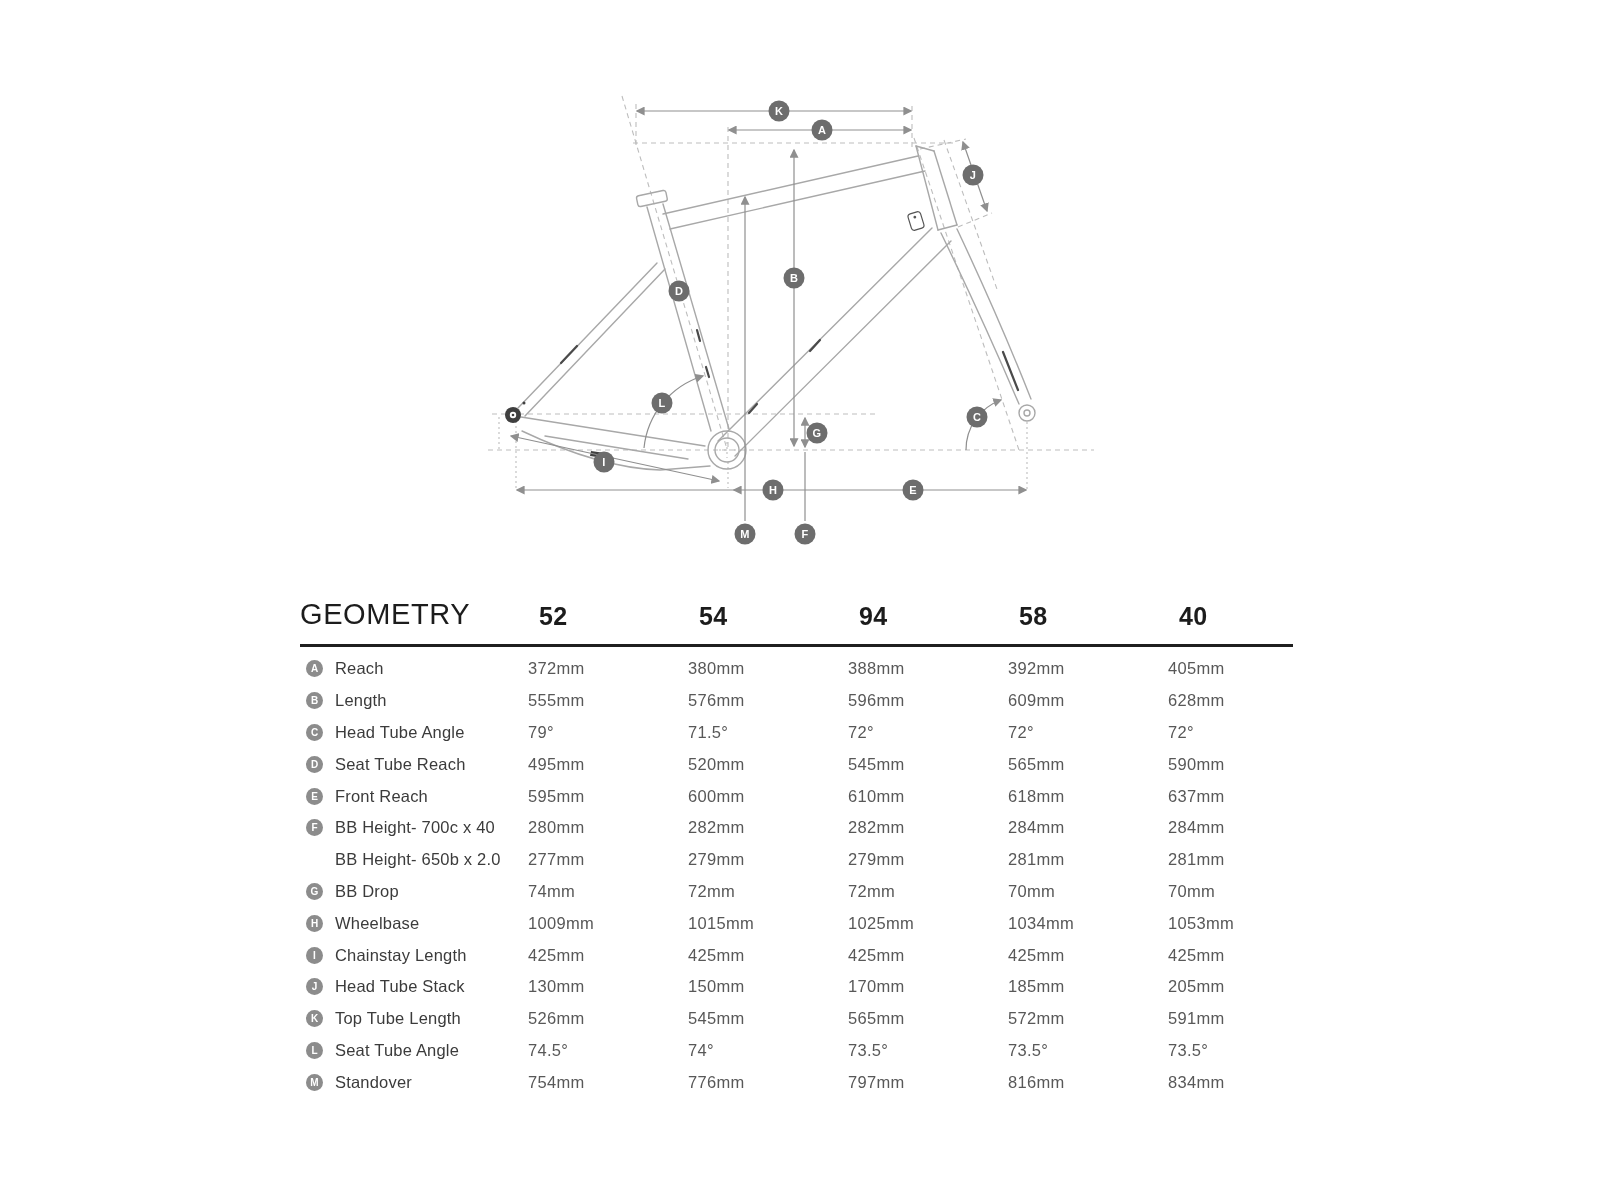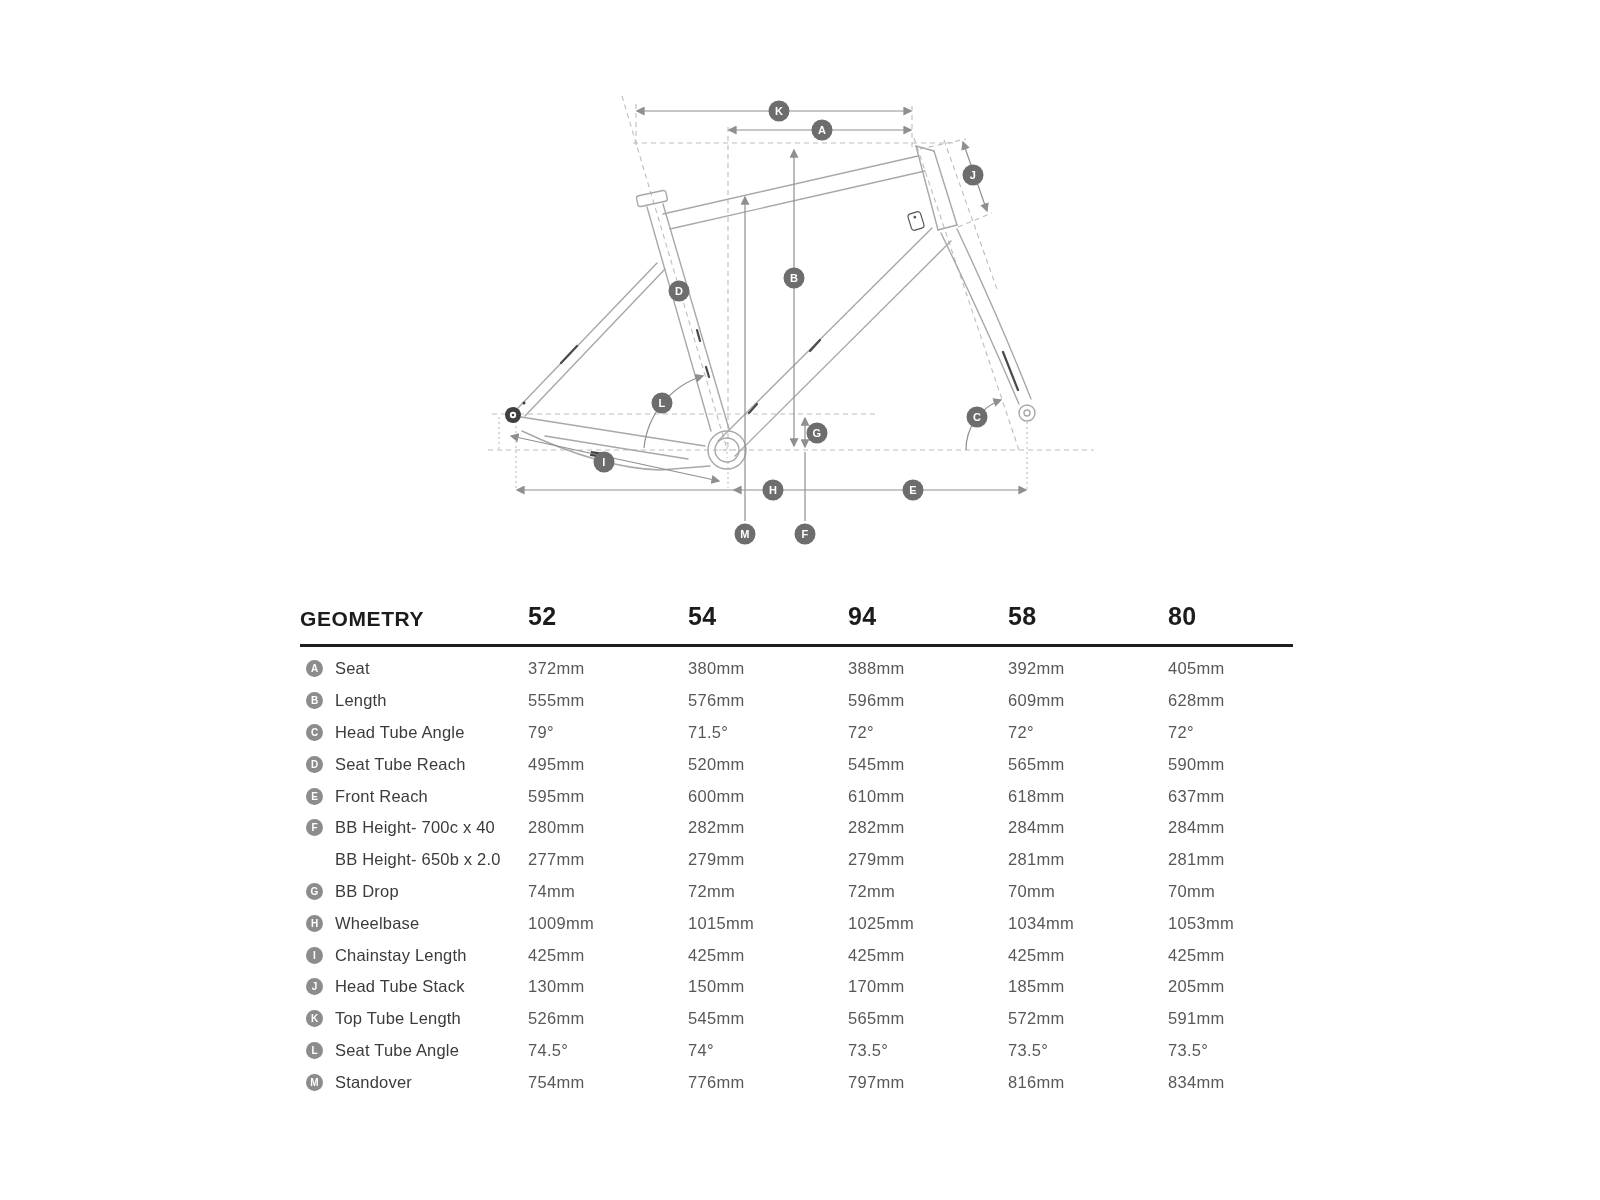--- a/index.html
+++ b/index.html
@@ -11,22 +11,22 @@
   .accent{stroke:#4a4a4a;stroke-width:2.2;fill:none;stroke-linecap:round;}
   .dash{stroke:#bdbdbd;stroke-width:1.1;fill:none;stroke-dasharray:5 4;}
   .dot{stroke:#bdbdbd;stroke-width:1.1;fill:none;stroke-dasharray:2 3;}
   .meas{stroke:#8f8f8f;stroke-width:1.2;fill:none;}
   .mk circle{fill:#6d6d6d;}
   .mk text{fill:#ffffff;font:bold 11px "Liberation Sans",sans-serif;text-anchor:middle;letter-spacing:.3px;}
   
   .geo-table{position:absolute;left:300px;top:583px;width:1030px;}
   .thead{display:grid;grid-template-columns:228px 160px 160px 160px 160px 125px;align-items:end;
          height:64px;box-sizing:border-box;border-bottom:3px solid #1f1f1f;padding-bottom:13px;width:993px;}
-  .title{font-size:21px;font-weight:bold;color:#1c1c1c;letter-spacing:.6px;}
-  .szh{font-size:25px;font-weight:bold;color:#1c1c1c;letter-spacing:.4px;}
+  .title{font-size:29px;font-weight:normal;color:#1c1c1c;letter-spacing:.6px;}
+  .szh{font-size:25px;font-weight:bold;color:#1c1c1c;letter-spacing:.4px;margin-left:11px;}
   .tbody{margin-top:6px;}
   .trow{display:grid;grid-template-columns:228px 160px 160px 160px 160px 125px;height:31.8px;align-items:center;}
   .label-cell{display:flex;align-items:center;}
   .licon{width:17px;height:17px;border-radius:50%;background:#8c8c8c;color:#fff;font-size:10px;font-weight:bold;
          line-height:17px;text-align:center;margin:0 12px 0 6px;flex:0 0 17px;}
   .rlabel{font-size:16.5px;color:#3b3b3b;letter-spacing:.2px;white-space:nowrap;}
   .val{font-size:16.5px;color:#585858;letter-spacing:.3px;}
 </style>
 </head>
 <body>
@@ -189,27 +189,27 @@
 </svg>
 </div>
 
 <div class="geo-table">
   <div class="thead">
     <div class="title">GEOMETRY</div>
     <div class="szh">52</div>
     <div class="szh">54</div>
     <div class="szh">94</div>
     <div class="szh">58</div>
-    <div class="szh">80</div>
+    <div class="szh">40</div>
   </div>
   <div class="tbody" id="rows">
   <div class="trow">
     <div class="cell label-cell">
       <span class="licon">A</span>
-      <span class="rlabel">Seat</span>
+      <span class="rlabel">Reach</span>
     </div>
     <div class="val">372mm</div>
     <div class="val">380mm</div>
     <div class="val">388mm</div>
     <div class="val">392mm</div>
     <div class="val">405mm</div>
   </div>
 
   <div class="trow">
     <div class="cell label-cell">

